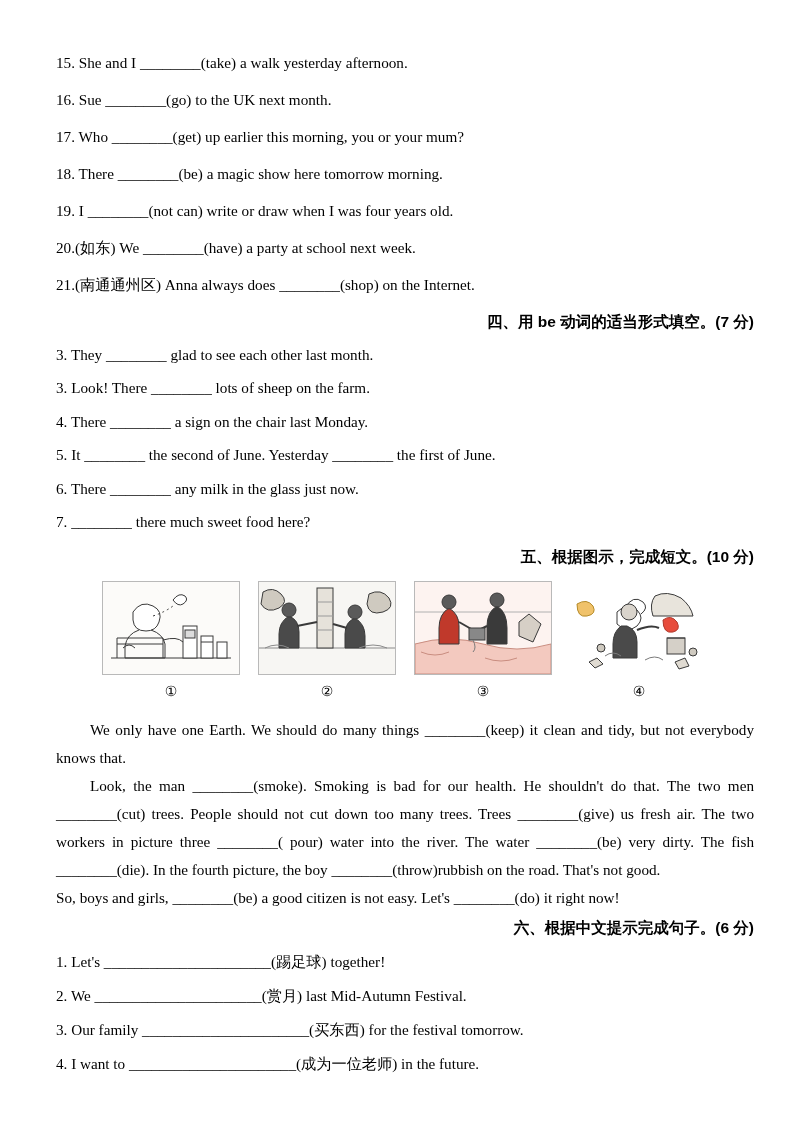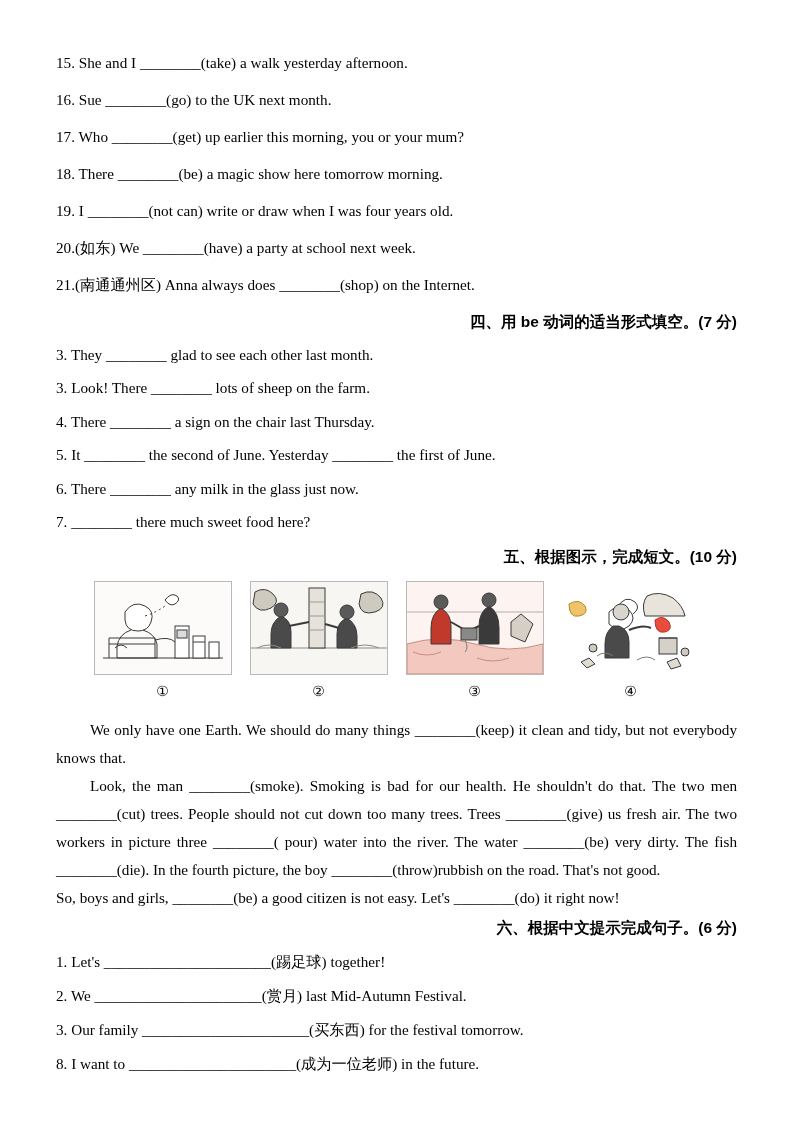--- a/index.html
+++ b/index.html
@@ -12,21 +12,21 @@
     height: 1122px;
     font-family: "Liberation Serif", serif;
     color: #000;
     position: relative;
   }
   .page {
     position: relative;
     width: 793px;
     height: 820px;
     box-sizing: border-box;
-    padding: 52px 56px 30px 56px;
+    padding: 52px 39px 30px 56px;
   }
   .line {
     font-size: 15.2px;
     line-height: 1.42;
     margin: 0 0 15.5px 0;
     white-space: pre-wrap;
   }
   .section-head {
     font-family: "Liberation Sans", sans-serif;
     font-weight: bold;
@@ -92,21 +92,21 @@
     <p class="line">18. There ________(be) a magic show here tomorrow morning.</p>
     <p class="line">19. I ________(not can) write or draw when I was four years old.</p>
     <p class="line">20.(如东) We ________(have) a party at school next week.</p>
     <p class="line">21.(南通通州区) Anna always does ________(shop) on the Internet.</p>
   </div>
 
   <div class="section-head">四、用 be 动词的适当形式填空。(7 分)</div>
   <div>
     <p class="be-item">3. They ________ glad to see each other last month.</p>
     <p class="be-item">3. Look! There ________ lots of sheep on the farm.</p>
-    <p class="be-item">4. There ________ a sign on the chair last Thursday.</p>
+    <p class="be-item">4. There ________ a sign on the chair last Monday.</p>
     <p class="be-item">5. It ________ the second of June. Yesterday ________ the first of June.</p>
     <p class="be-item">6. There ________ any milk in the glass just now.</p>
     <p class="be-item">7. ________ there much sweet food here?</p>
   </div>
 
   <div class="section-head">五、根据图示，完成短文。(10 分)</div>
 
   <div class="pics">
 
     <div class="pic-wrap">
@@ -212,16 +212,16 @@
     <p class="para indent">We only have one Earth. We should do many things ________(keep) it clean and tidy, but not everybody knows that.</p>
     <p class="para indent">Look, the man ________(smoke). Smoking is bad for our health. He shouldn't do that. The two men ________(cut) trees. People should not cut down too many trees. Trees ________(give) us fresh air. The two workers in picture three ________( pour) water into the river. The water ________(be) very dirty. The fish ________(die). In the fourth picture, the boy ________(throw)rubbish on the road. That's not good.</p>
     <p class="para">So, boys and girls, ________(be) a good citizen is not easy. Let's ________(do) it right now!</p>
   </div>
 
   <div class="section-head" style="">六、根据中文提示完成句子。(6 分)</div>
   <div>
     <p class="q6-item">1. Let's ______________________(踢足球) together!</p>
     <p class="q6-item">2. We ______________________(赏月) last Mid-Autumn Festival.</p>
     <p class="q6-item">3. Our family ______________________(买东西) for the festival tomorrow.</p>
-    <p class="q6-item">8. I want to ______________________(成为一位老师) in the future.</p>
+    <p class="q6-item">4. I want to ______________________(成为一位老师) in the future.</p>
   </div>
 
 </div>
 
 </body></html>

